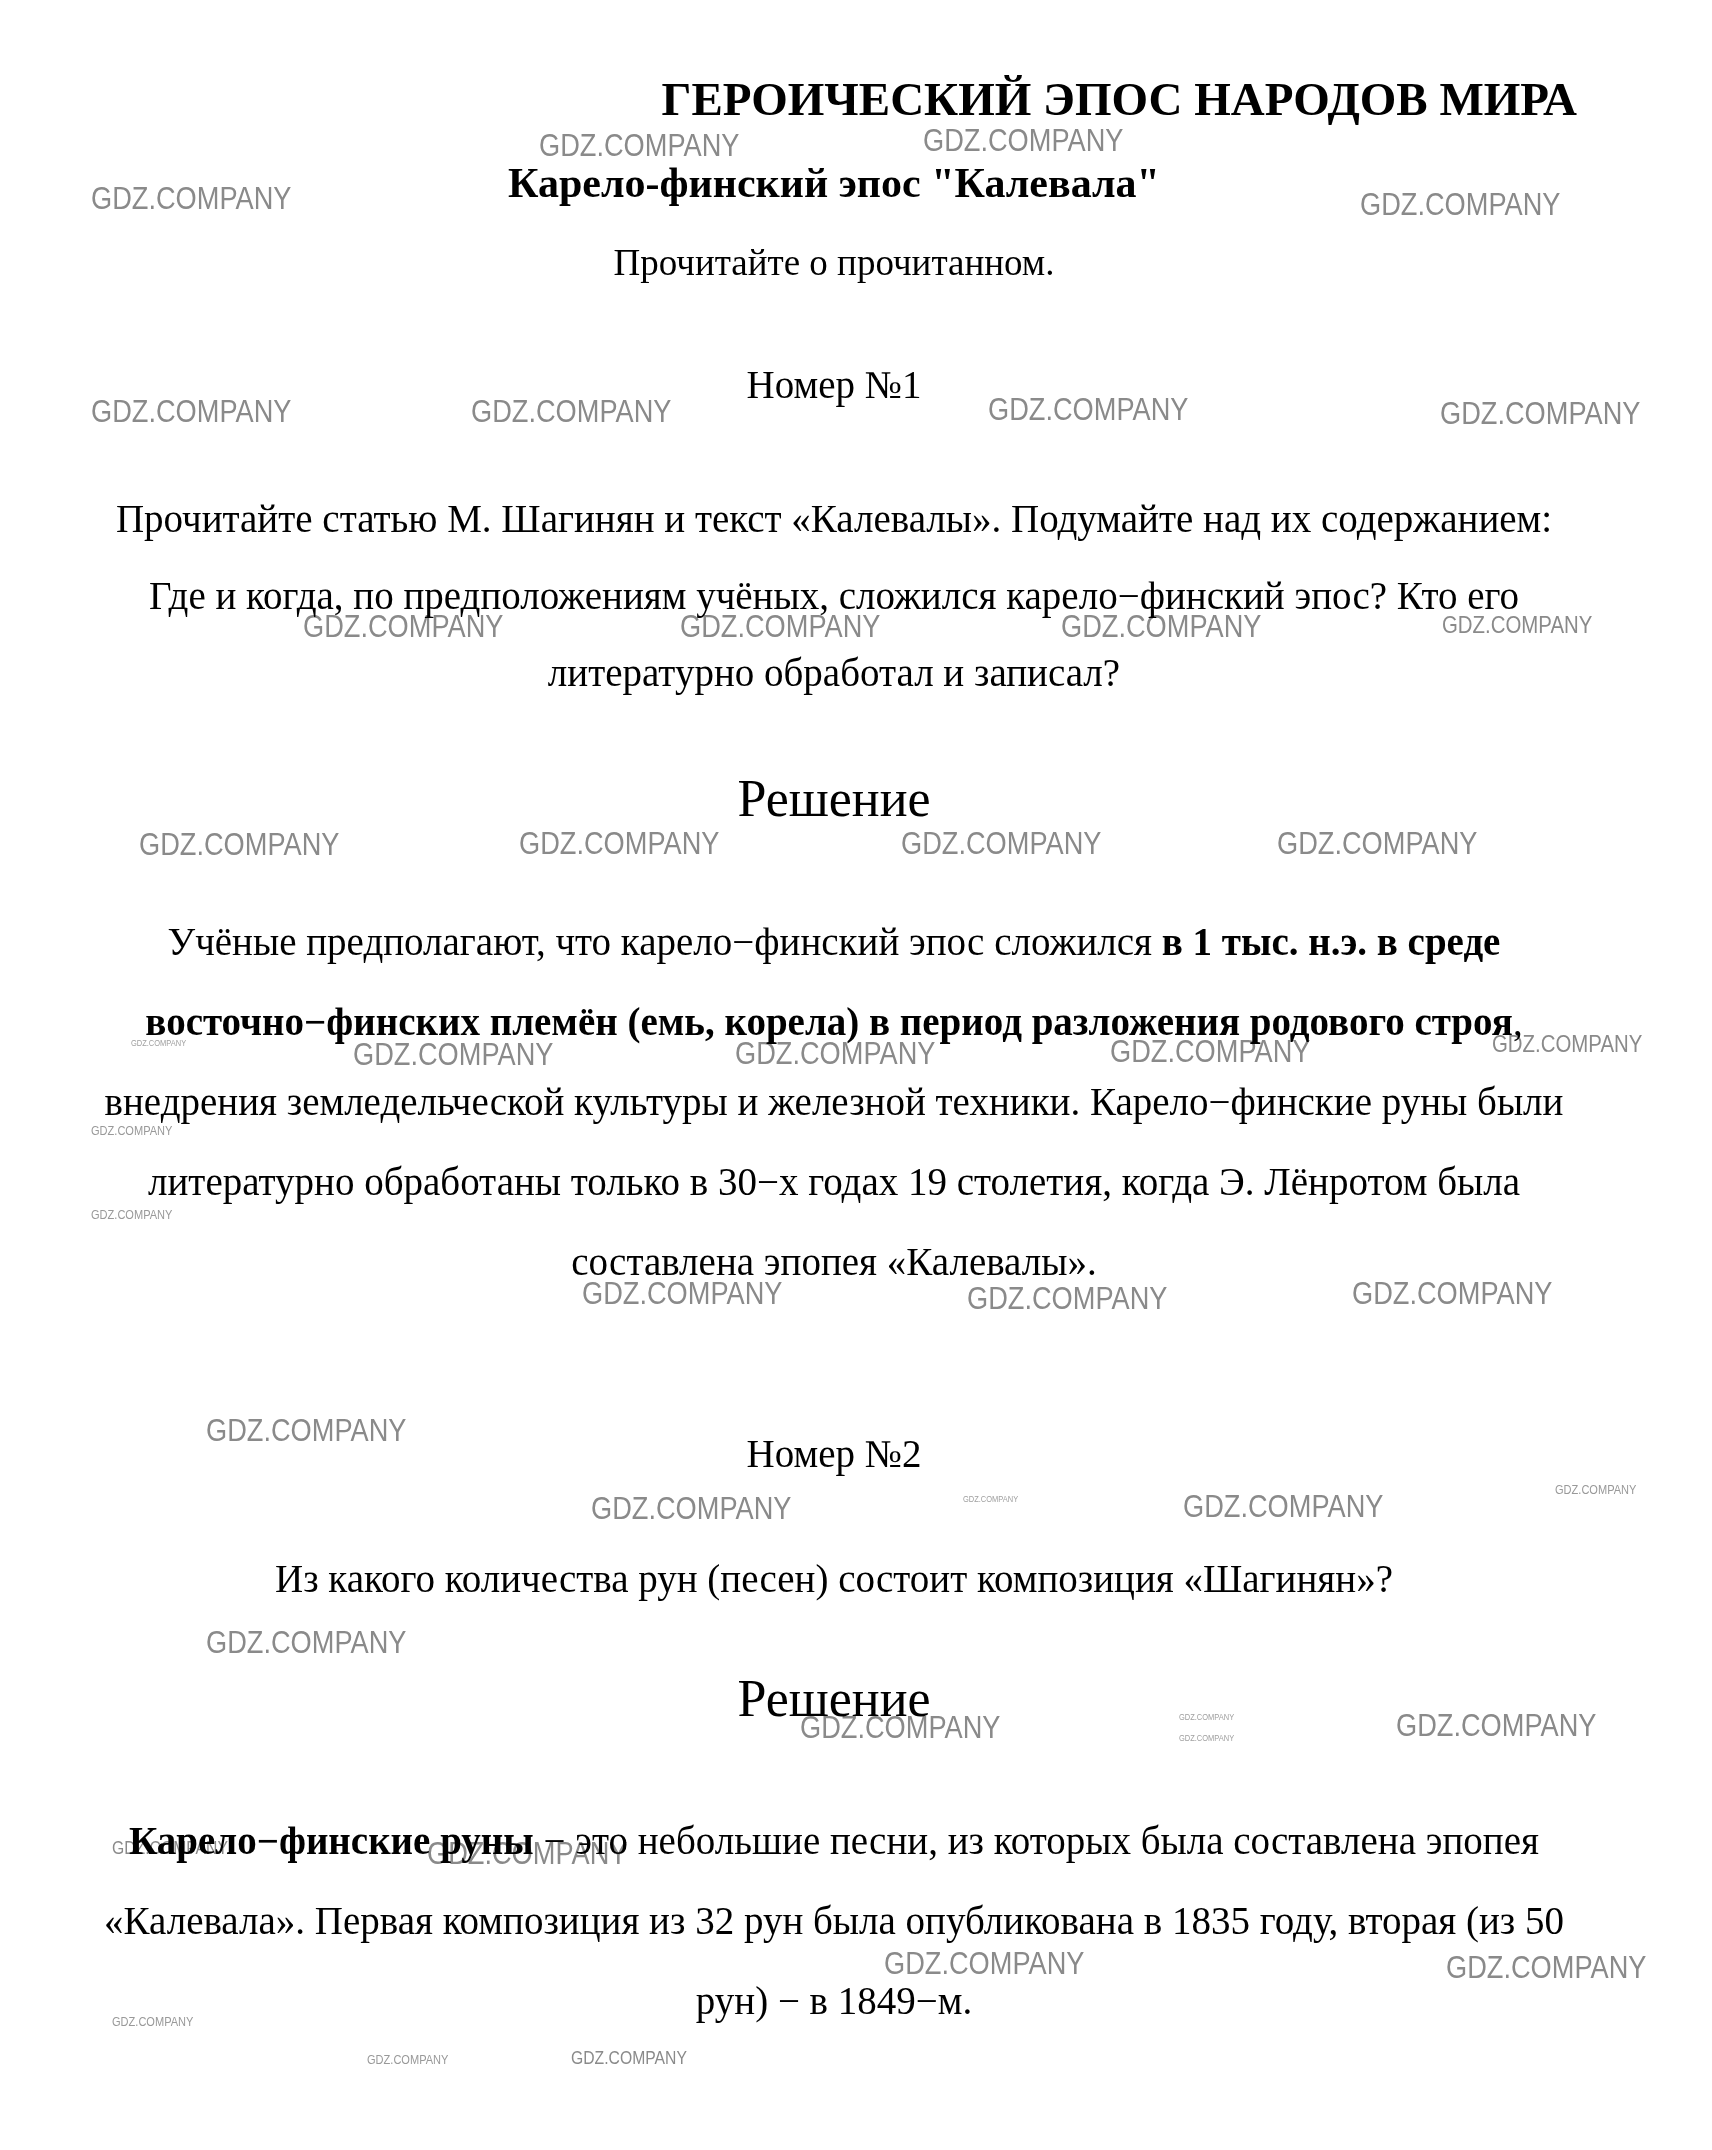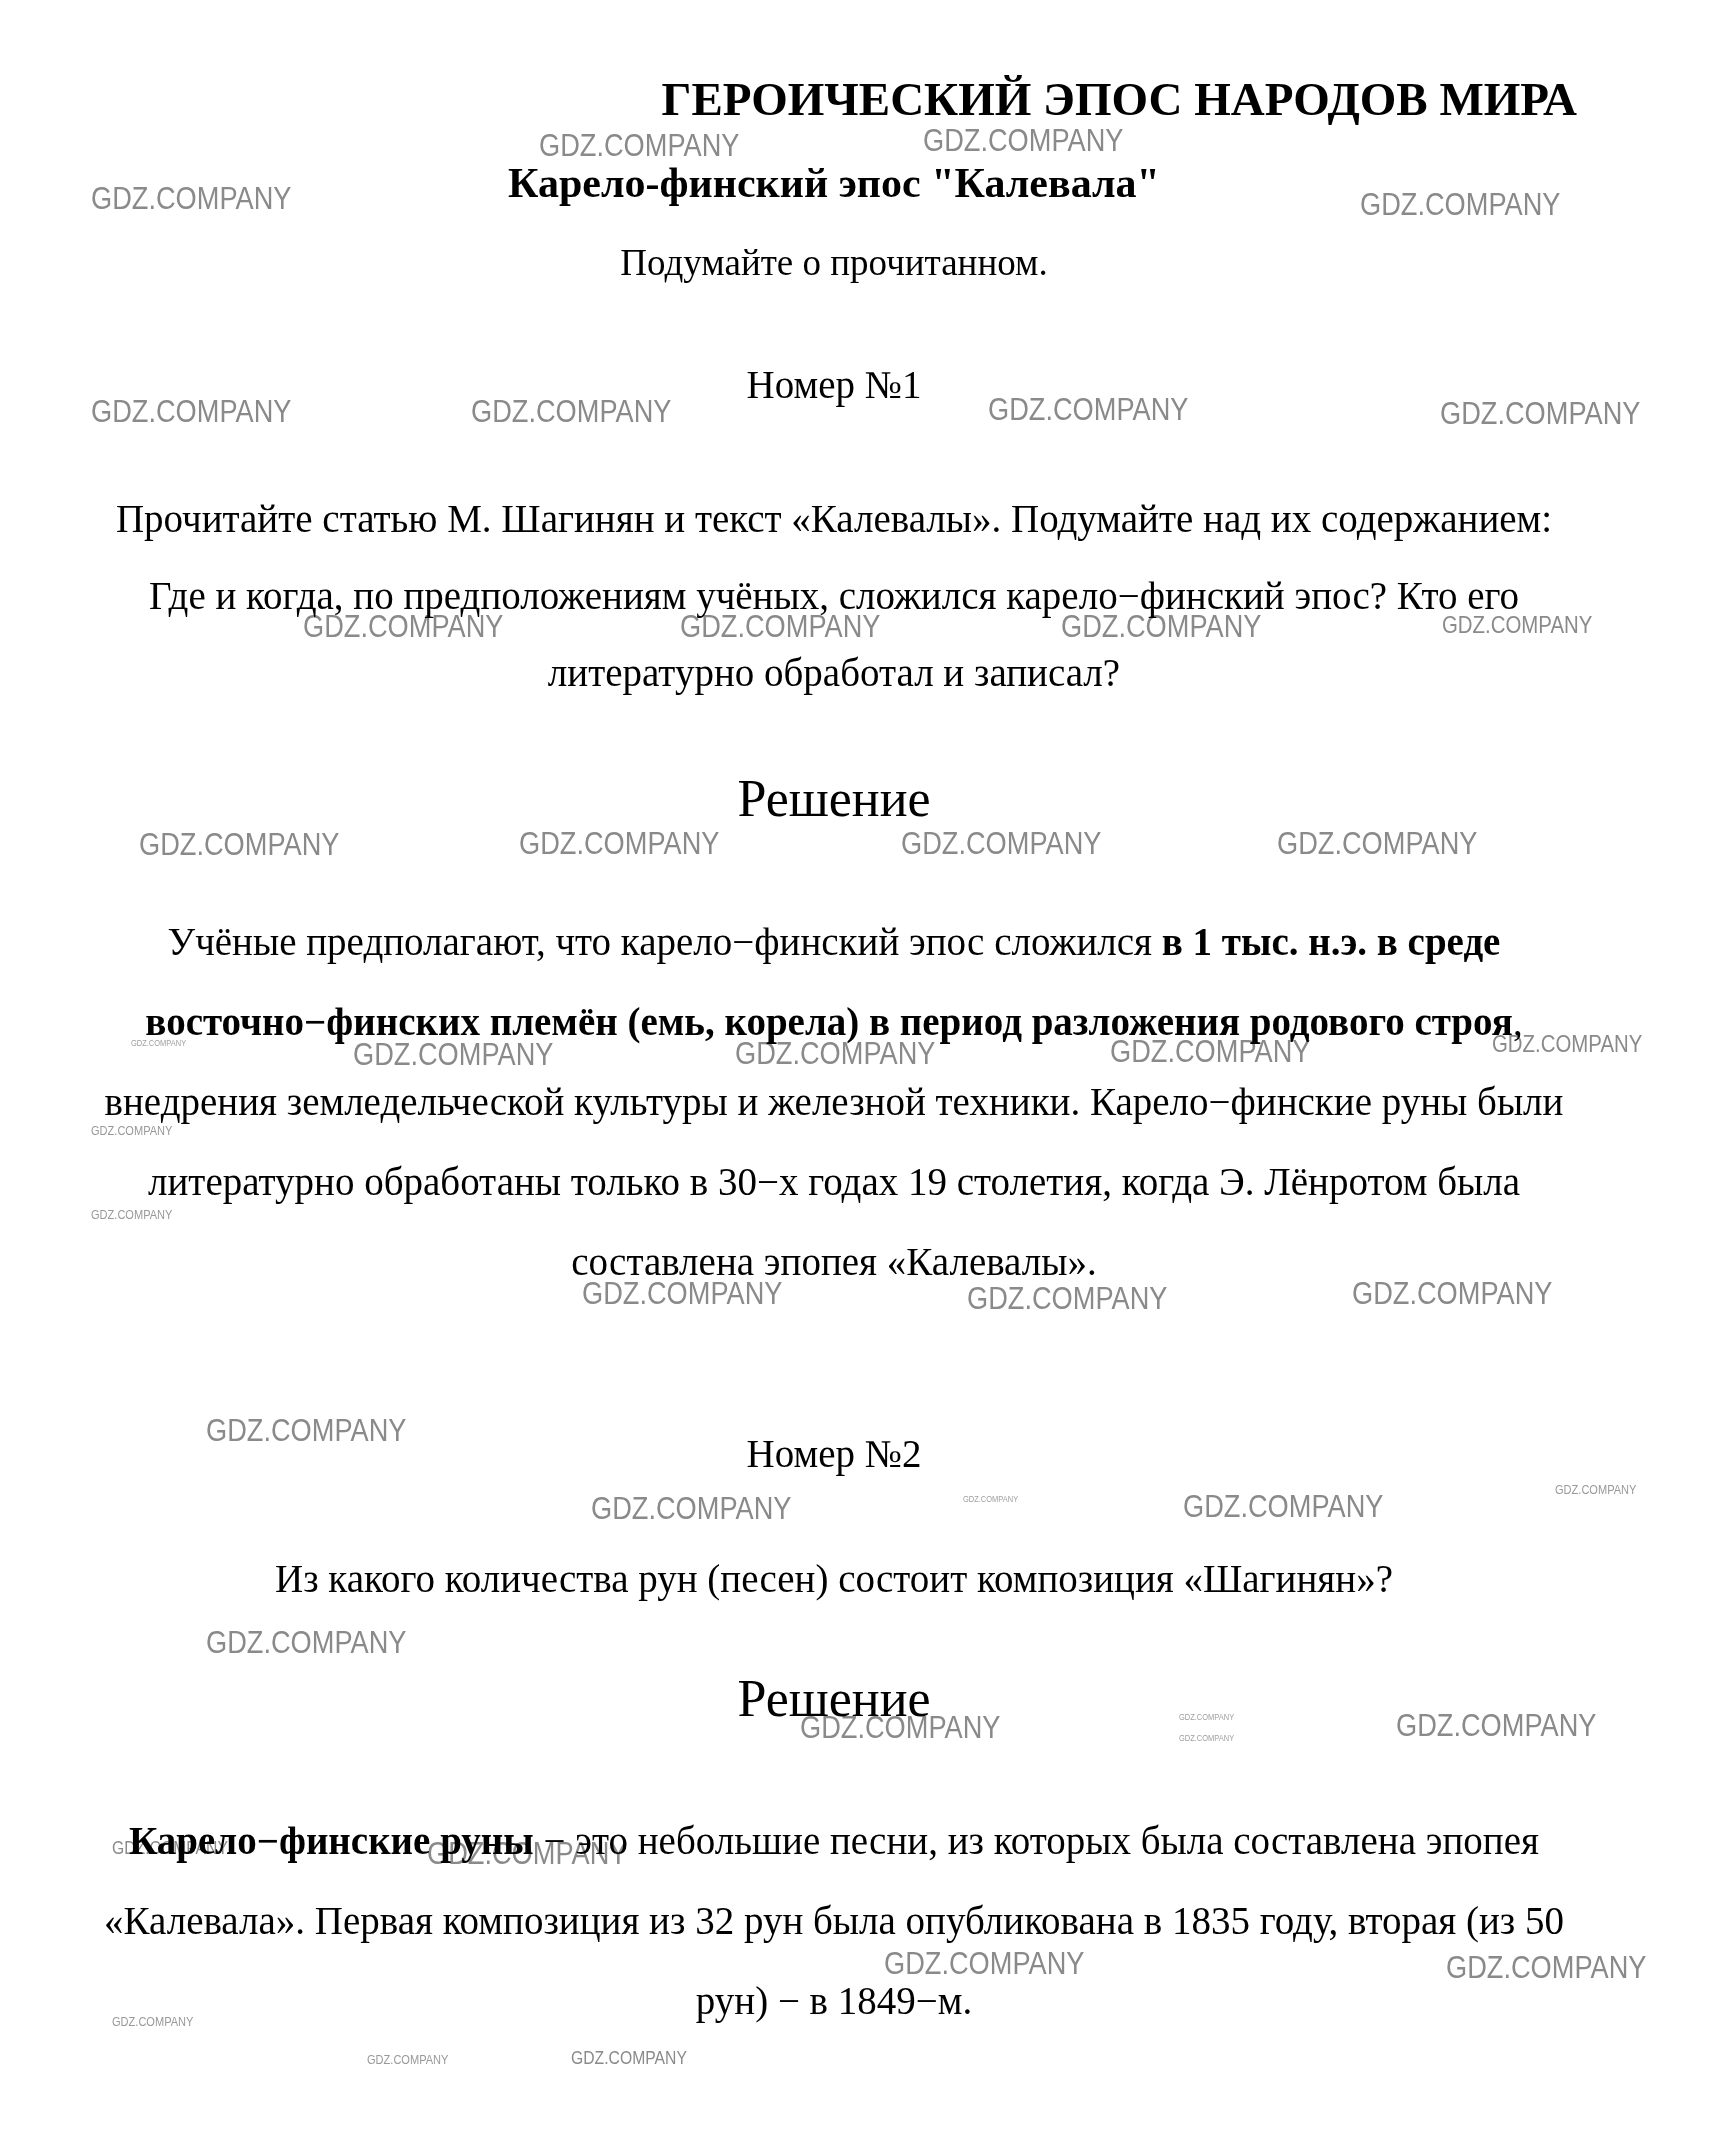--- a/index.html
+++ b/index.html
@@ -90,21 +90,21 @@
       <span class="wm wm-lg" style="left: 884px; top: 1945px;">GDZ.COMPANY</span>
       <span class="wm wm-lg" style="left: 1446px; top: 1949px;">GDZ.COMPANY</span>
       <span class="wm wm-xs" style="left: 112px; top: 2014px;">GDZ.COMPANY</span>
       <span class="wm wm-xs" style="left: 367px; top: 2052px;">GDZ.COMPANY</span>
       <span class="wm wm-sm" style="left: 571px; top: 2047px;">GDZ.COMPANY</span>
     </div>
 
   <div class="content">
     <h1 class="title">ГЕРОИЧЕСКИЙ ЭПОС НАРОДОВ МИРА</h1>
     <h2 class="subtitle">Карело-финский эпос "Калевала"</h2>
-    <div class="section-heading">Подумайте о прочитанном.</div>
+    <div class="section-heading">Прочитайте о прочитанном.</div>
 
     <div class="task-number">Номер №1</div>
 
     <p class="body-p q1-first">Прочитайте статью М. Шагинян и текст «Калевалы». Подумайте над их содержанием:</p>
     <p class="body-p">Где и когда, по предположениям учёных, сложился карело−финский эпос? Кто его литературно обработал и записал?</p>
 
     <div class="solution-label">Решение</div>
 
     <p class="body-p answer-p answer-1"><span>Учёные предполагают, что карело−финский эпос сложился </span><span class="bold">в 1 тыс. н.э. в среде восточно−финских племён (емь, корела) в период разложения родового строя</span><span>, внедрения земледельческой культуры и железной техники. Карело−финские руны были литературно обработаны только в 30−х годах 19 столетия, когда Э. Лёнротом была составлена эпопея «Калевалы».</span></p>
 

